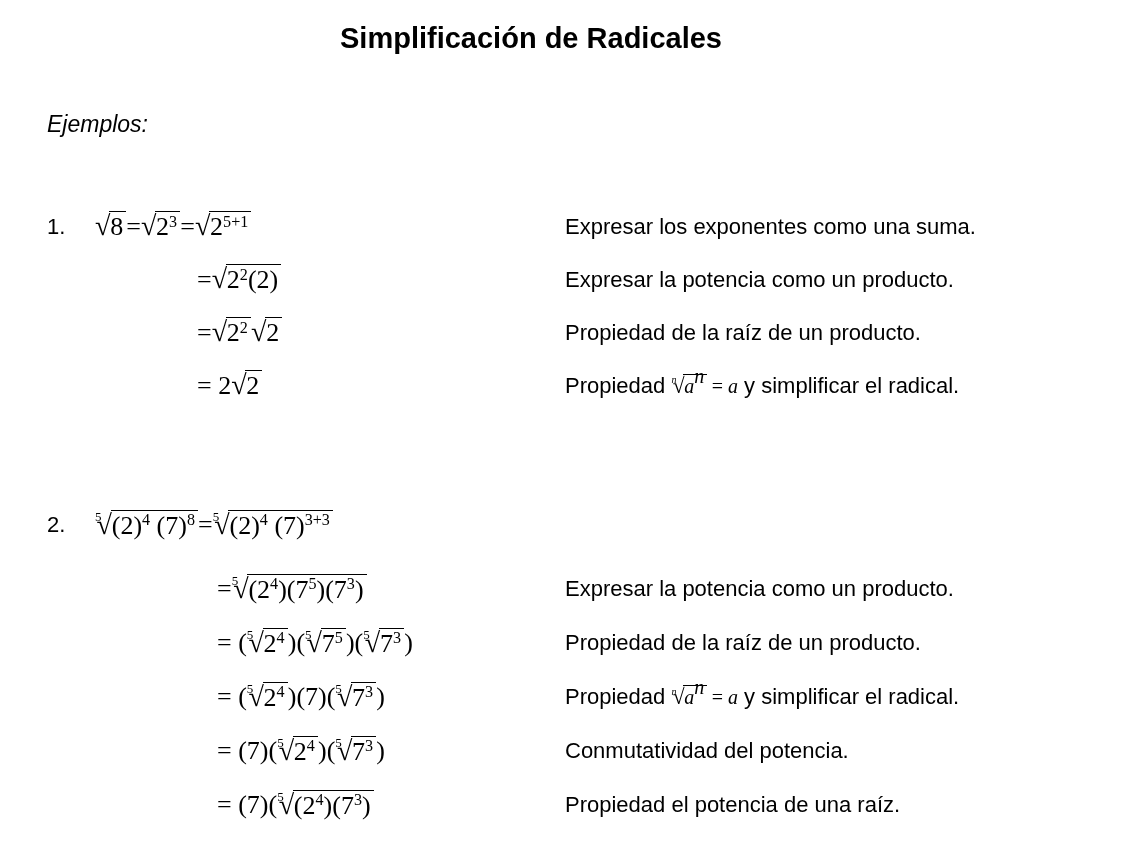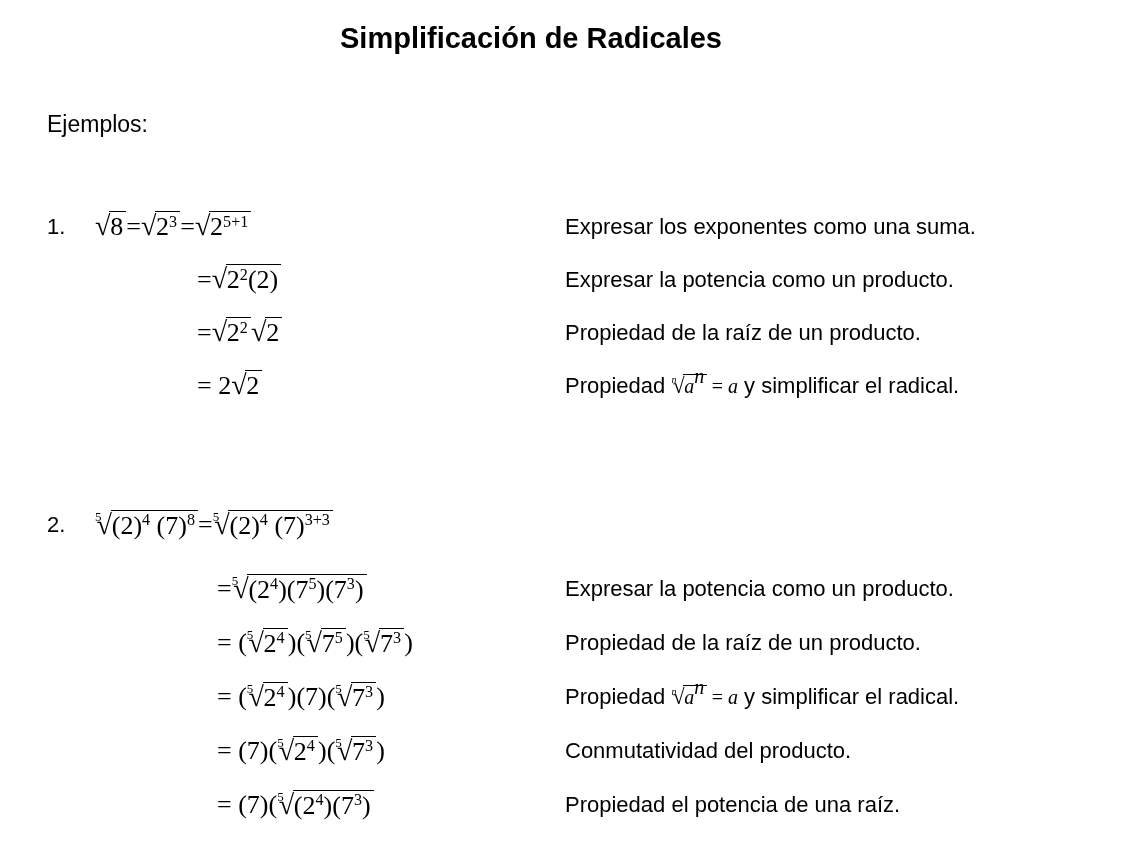--- a/index.html
+++ b/index.html
@@ -6,21 +6,21 @@
   body {
     width: 1131px; height: 865px; overflow: hidden;
     font-family: "Liberation Sans", sans-serif;
   }
   .page { box-sizing: border-box; width: 1131px; height: 865px; padding: 22px 40px 0 47px; }
 
   .title {
     font-size: 29px; font-weight: bold; text-align: center;
     padding-right: 76px; margin: 0; line-height: 1.15;
   }
-  .subtitle { font-size: 23px; margin-top: 56px; }
+  .subtitle { font-style: italic; font-size: 23px; margin-top: 56px; }
 
   .examples { margin-top: 62px; }
   .example .row { display: flex; align-items: center; min-height: 53px; }
   .ex2 .row { min-height: 54px; }
   .example.ex2 { margin-top: 86px; }
   .ex2 .row.first { margin-bottom: 10px; }
 
   .math-cell {
     box-sizing: border-box; width: 518px; flex: 0 0 518px;
     display: flex; align-items: center; white-space: nowrap;
@@ -137,21 +137,21 @@
           <div class="note-cell"><span class="note-text">Propiedad </span><span class="m sqrt"><span class="idx v">n</span><span class="sign">√</span><span class="rad"><span class="m v">a</span><span class="m sup"><span class="m v">n</span></span></span></span><span class="m"> = </span><span class="m v">a</span><span class="note-text"> y simplificar el radical.</span></div>
         </div>
         <div class="row cont">
           <div class="math-cell">
             <span class="m">= (7)(</span>
             <span class="m sqrt"><span class="idx">5</span><span class="sign">√</span><span class="rad"><span class="m">2</span><span class="m sup"><span class="m">4</span></span></span></span>
             <span class="m">)(</span>
             <span class="m sqrt"><span class="idx">5</span><span class="sign">√</span><span class="rad"><span class="m">7</span><span class="m sup"><span class="m">3</span></span></span></span>
             <span class="m">)</span>
           </div>
-          <div class="note-cell"><span class="note-text">Conmutatividad del producto.</span></div>
+          <div class="note-cell"><span class="note-text">Conmutatividad del potencia.</span></div>
         </div>
         <div class="row cont">
           <div class="math-cell">
             <span class="m">= (7)(</span>
             <span class="m sqrt"><span class="idx">5</span><span class="sign">√</span><span class="rad"><span class="m">(2</span><span class="m sup"><span class="m">4</span></span><span class="m">)(7</span><span class="m sup"><span class="m">3</span></span><span class="m">)</span></span></span>
           </div>
           <div class="note-cell"><span class="note-text">Propiedad el potencia de una raíz.</span></div>
         </div>
       </div>
     </div>

